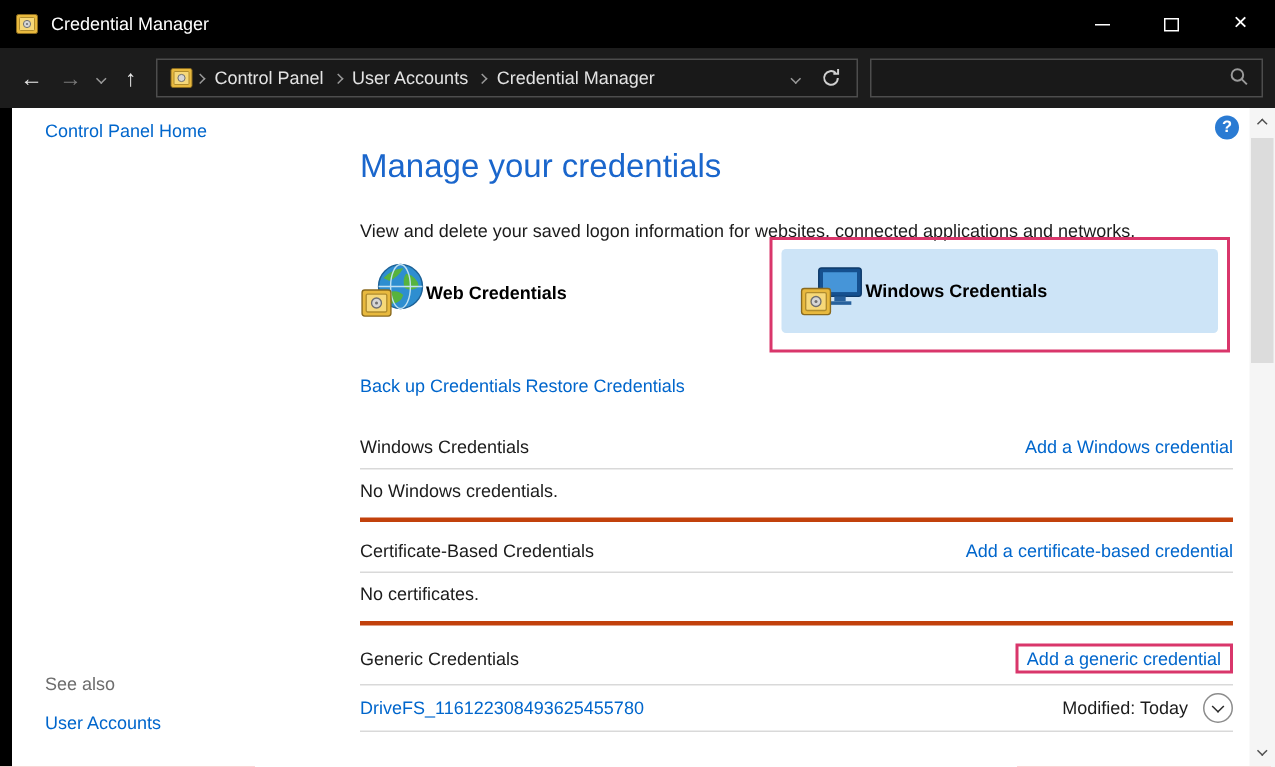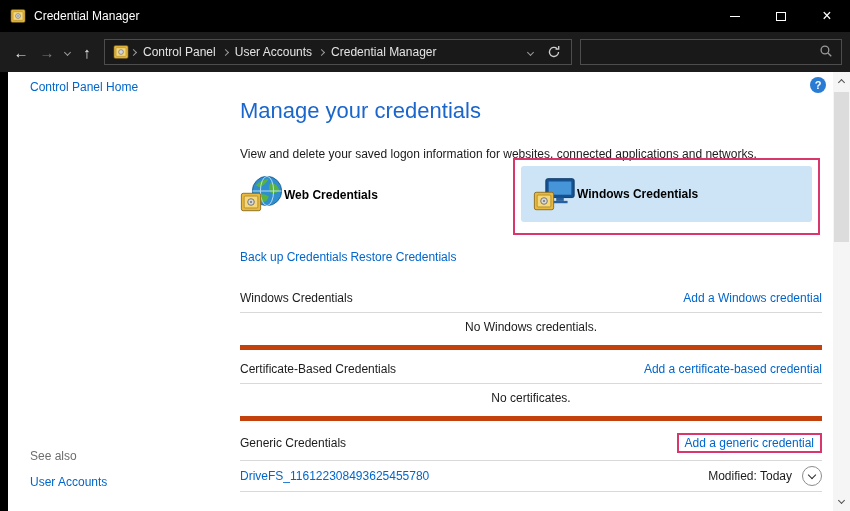--- a/index.html
+++ b/index.html
@@ -67,21 +67,21 @@
   .ann-tabs { position:absolute; left:280px; top:86px; width:307px; height:77px; }
   
   .cred-actions { position:absolute; left:7px; top:178px; display:flex; gap:3px; }
   .cred-actions a { color:var(--accent,#0066cc); cursor:pointer; }
   .sections { position:absolute; left:7px; right:0; top:213px; }
   .sec-header { display:flex; justify-content:space-between; align-items:center;
     padding:6px 0 7px; border-bottom:1px solid #d9d9d9; }
   .sec-header.gap { margin-top:6px; }
   .sec-title { color:#1b1b1b; }
   .sec-action { color:var(--accent,#0066cc); cursor:pointer; white-space:nowrap; }
-  .sec-empty { padding:7px 0 11px; border-bottom:5px solid #c2410c; color:#1b1b1b;text-align:center; }
+  .sec-empty { padding:7px 0 11px; border-bottom:3px solid #c2410c; color:#1b1b1b; }
   .ann-inline { border:2px solid var(--annotation,#d9366b); padding:1px 6px; display:inline-block; }
   .cred-row { display:flex; justify-content:space-between; align-items:center;
     padding:5px 0; border-bottom:1px solid #d9d9d9; }
   .cred-name { color:var(--accent,#0066cc); cursor:pointer; }
   .cred-right { display:flex; align-items:center; gap:10px; color:#1b1b1b; }
   .expander { width:20px; height:20px; border:1px solid #8c8c8c; border-radius:50%;
     display:flex; align-items:center; justify-content:center; cursor:pointer; background:#fff; }
   .expander .chev { border-color:#2b2b2b; margin-top:-3px; }
   
   .help { position:absolute; right:24px; top:5px; width:16px; height:16px; border-radius:50%;

